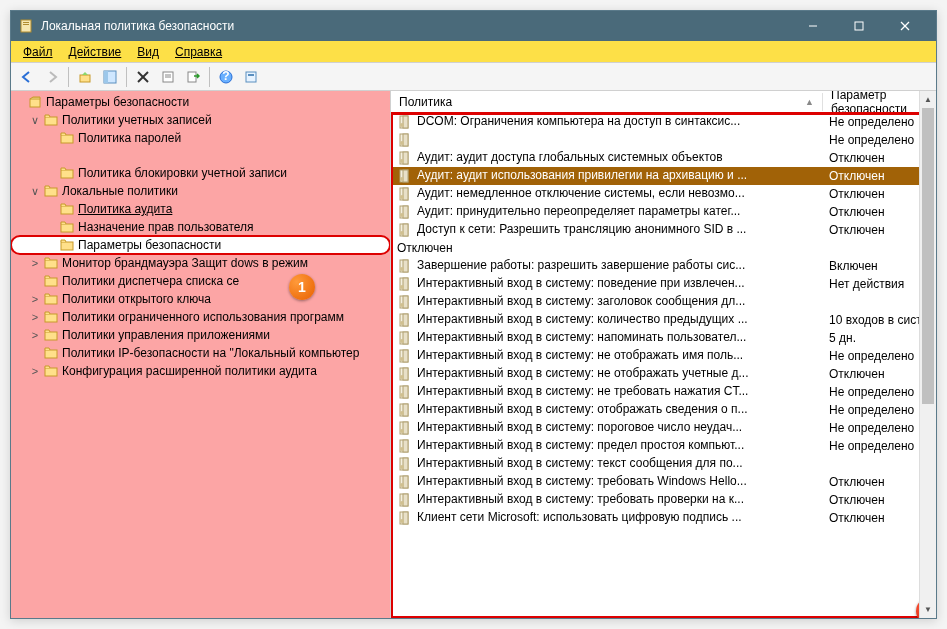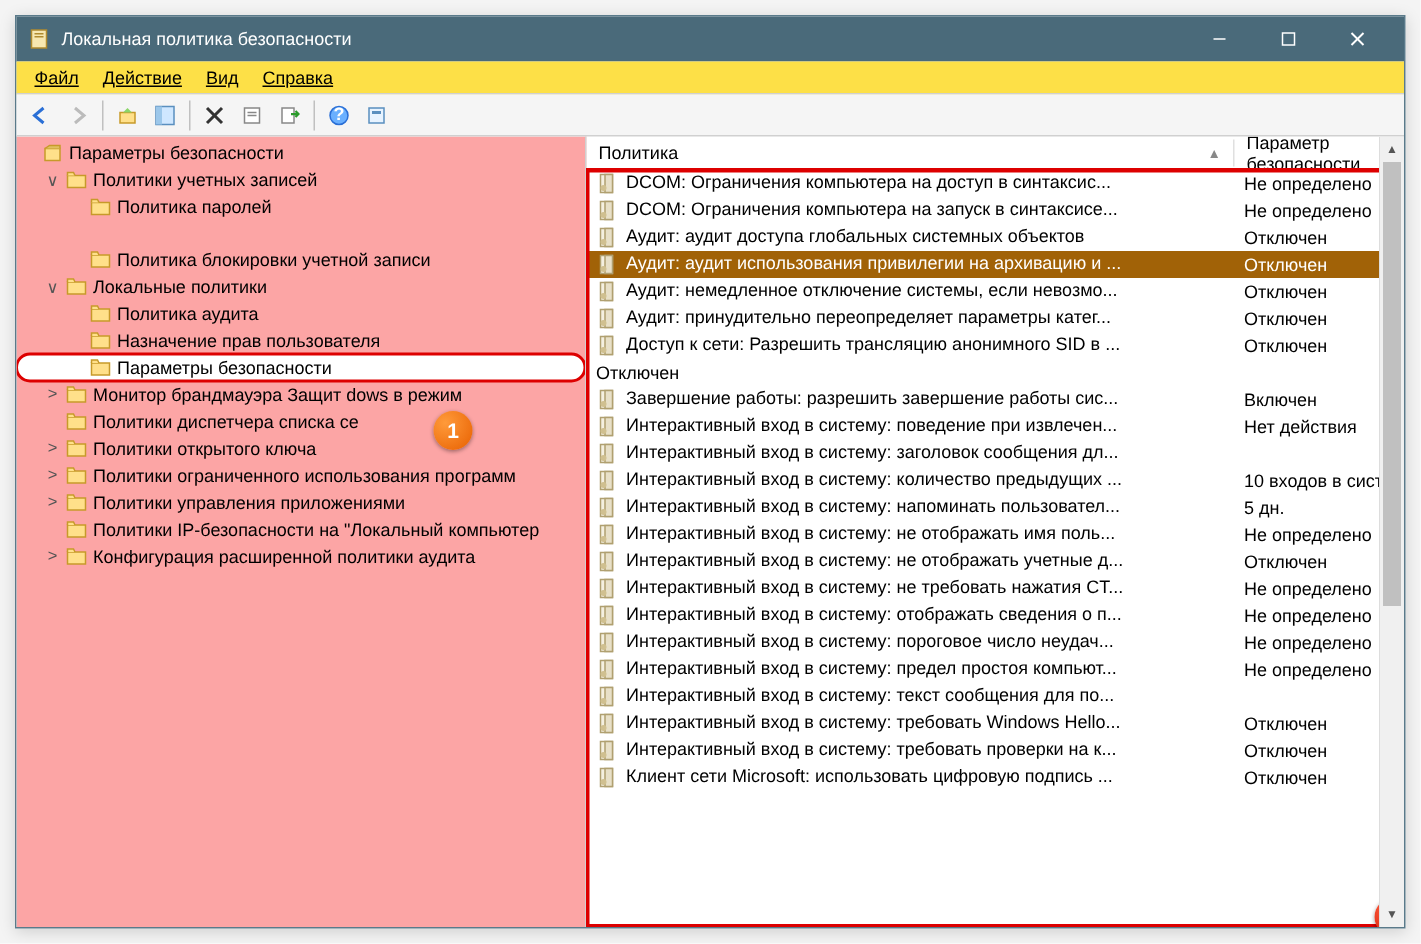--- a/index.html
+++ b/index.html
@@ -188,21 +188,21 @@
         <div class="tree-row" style="padding-left: 16px;">
           <span class="tw">∨</span>
           <span class="ficon">
             <svg width="14" height="14">
               <rect x="1" y="4" width="12" height="8" fill="#ffe08a" stroke="#c79a2a"></rect>
               <path d="M1 4 L1 2 L5 2 L6 4" fill="#ffe08a" stroke="#c79a2a"></path>
             </svg>
           </span>
           <span>Локальные политики</span>
         </div>
-        <div class="tree-row" style="padding-left: 32px;">
+        <div class="tree-row" style="padding-left: 32px; text-decoration: underline;">
           <span class="tw"></span>
           <span class="ficon">
             <svg width="14" height="14">
               <rect x="1" y="4" width="12" height="8" fill="#ffe08a" stroke="#c79a2a"></rect>
               <path d="M1 4 L1 2 L5 2 L6 4" fill="#ffe08a" stroke="#c79a2a"></path>
             </svg>
           </span>
           <span>Политика аудита</span>
         </div>
         <div class="tree-row" style="padding-left: 32px;">
@@ -322,21 +322,20 @@
           </div>
           <div class="list-row">
             <div class="c1">
               <span class="picon">
                 <svg width="14" height="14">
                   <rect x="2" y="1" width="8" height="12" fill="#f5f0e0" stroke="#b0a070"></rect>
                   <rect x="5" y="1" width="5" height="12" fill="#e8e0c8" stroke="#b0a070"></rect>
                   <circle cx="4" cy="10" r="2" fill="#d0c090"></circle>
                 </svg>
               </span>
-              <span>DCOM: Ограничения компьютера на запуск в синтаксисе...</span>
             </div>
             <div class="c2">Не определено</div>
           </div>
           <div class="list-row">
             <div class="c1">
               <span class="picon">
                 <svg width="14" height="14">
                   <rect x="2" y="1" width="8" height="12" fill="#f5f0e0" stroke="#b0a070"></rect>
                   <rect x="5" y="1" width="5" height="12" fill="#e8e0c8" stroke="#b0a070"></rect>
                   <circle cx="4" cy="10" r="2" fill="#d0c090"></circle>

